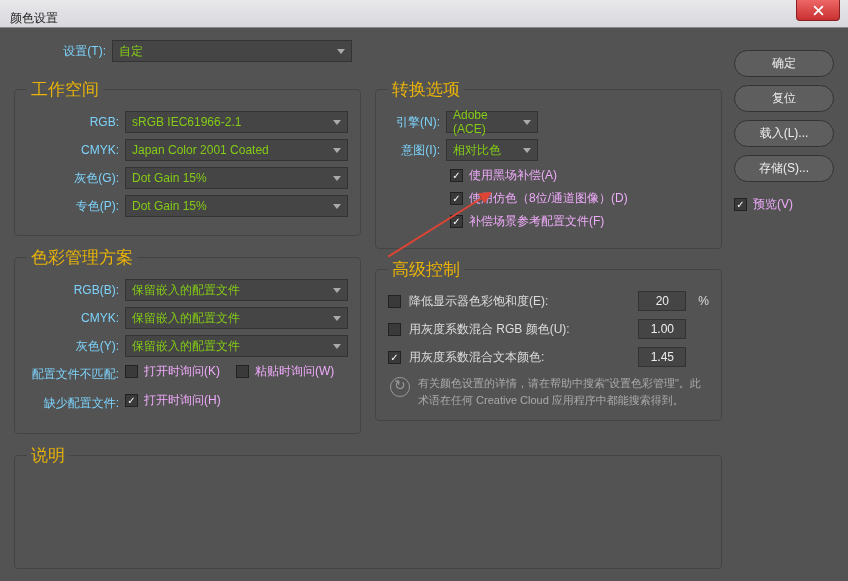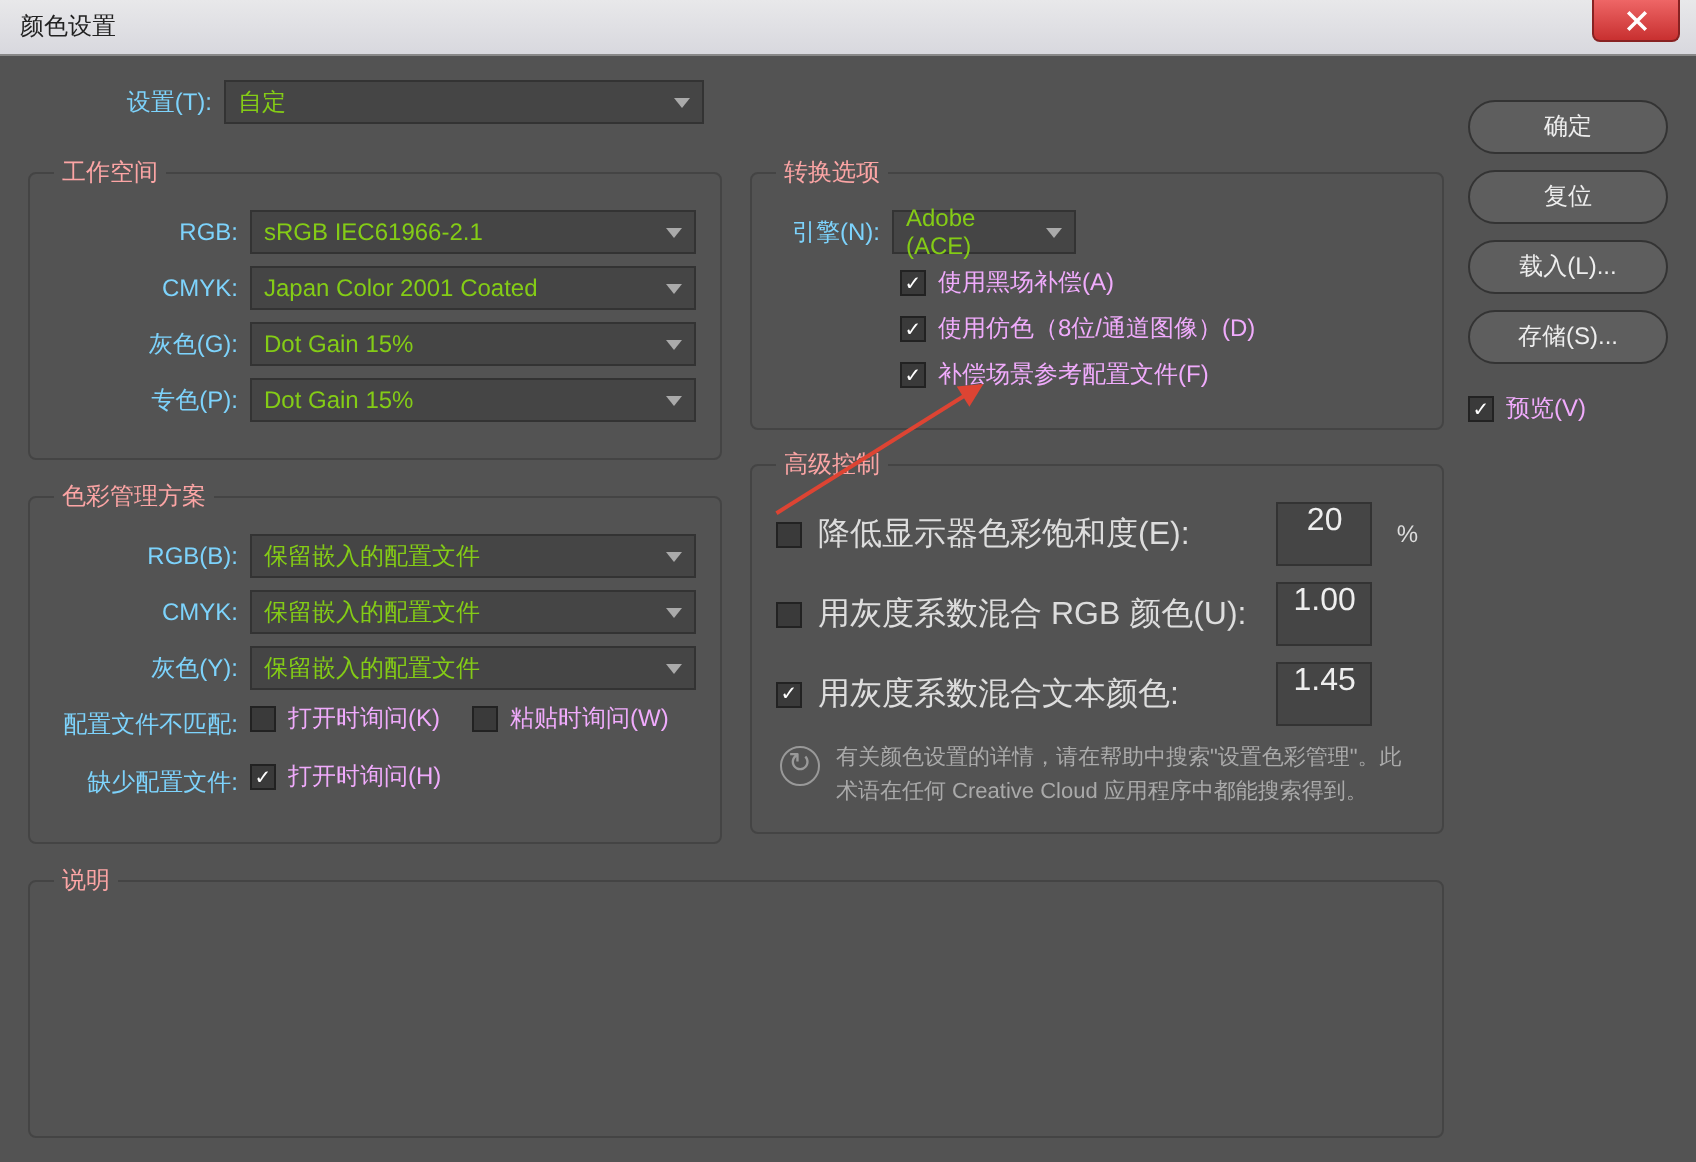--- a/index.html
+++ b/index.html
@@ -1,40 +1,40 @@
 <!DOCTYPE html>
 <html><head>
 <meta charset="utf-8">
 <style>
 * { box-sizing: border-box; margin: 0; padding: 0; font-family: "Microsoft YaHei", sans-serif; }
 body { background: #4a4a4a; width: 848px; height: 581px; overflow: hidden; position: relative; }
-.titlebar { height: 28px; background: linear-gradient(#e8e8ea, #d8d8de); display: flex; align-items: center; padding-left: 10px; font-size: 12px; color: #222; position: relative; border-bottom: 1px solid #888; }
+.titlebar { height: 28px; background: linear-gradient(#e8e8ea, #d8d8de); display: flex; align-items: flex-end; padding-left: 10px; font-size: 12px; color: #222; position: relative; border-bottom: 1px solid #888; }
 .close-btn { position: absolute; right: 0; top: 0; width: 44px; height: 21px; background: linear-gradient(#e66, #c83030); border: 1px solid #822; border-top:none; border-radius: 0 0 4px 4px; display: flex; align-items: center; justify-content: center; margin-right: 8px; }
 .close-btn svg { width: 11px; height: 11px; }
 .dialog { position: absolute; top: 28px; left: 0; right: 0; bottom: 0; background: #535353; padding: 12px 14px; display: flex; gap: 12px; }
 .main-col { flex: 1; display: flex; flex-direction: column; gap: 10px; }
 .side-col { width: 100px; padding-top: 10px; display: flex; flex-direction: column; gap: 8px; align-items: stretch; }
 .row { display: flex; align-items: center; gap: 6px; margin-bottom: 6px; }
 .label { font-size: 12px; color: #7dd3fc; text-align: right; min-width: 92px; }
 .label.sm { min-width: 52px; }
 .select { flex: 1; background: #454545; border: 1px solid #333; color: #84cc16; font-size: 12px; padding: 3px 6px; display: flex; align-items: center; justify-content: space-between; height: 22px; }
 .select.narrow { flex: 0 0 92px; }
 .chev { width:0; height:0; border-left:4px solid transparent; border-right:4px solid transparent; border-top:5px solid #aaa; }
 fieldset { border: 1px solid #444; border-radius: 4px; padding: 10px 12px 12px; margin: 0; position: relative; }
-legend { font-size: 12px; color: #fca5a5; padding: 0 4px; }
+legend { font-size: 17px; color: #eab308; padding: 0 4px; }
 .two { display: flex; gap: 14px; }
 .two > * { flex: 1; }
 .check-row { display: flex; align-items: center; gap: 6px; font-size: 12px; color: #f0abfc; margin-bottom: 6px; }
 .cb { width: 13px; height: 13px; border: 1px solid #222; background: #3a3a3a; display: inline-flex; align-items: center; justify-content: center; font-size: 10px; color: #fff; flex-shrink:0; }
 .cb.on::before { content: "✓"; }
 .btn { background: #5e5e5e; border: 1px solid #333; border-radius: 14px; color: #eee; font-size: 12px; padding: 4px 0; text-align: center; cursor: pointer; }
-.num { width: 48px; background: #454545; border: 1px solid #333; color: #eee; font-size: 16px; text-align: center; height: 32px; line-height: 18px; }
+.num { width: 48px; background: #454545; border: 1px solid #333; color: #eee; font-size: 12px; text-align: center; height: 20px; line-height: 18px; }
 .pct { font-size: 12px; color: #ddd; margin-left: 4px; }
 .adv-row { display:flex; align-items:center; gap:8px; margin-bottom:8px; }
-.adv-row .adv-label { font-size:16px; color:#ddd; flex:1; }
+.adv-row .adv-label { font-size:12px; color:#ddd; flex:1; }
 .info { display:flex; gap:8px; margin-top:4px; }
 .info-icon { width:20px; height:20px; border:1.5px solid #999; border-radius:50%; flex-shrink:0; position:relative; margin-top:2px; margin-left:2px; }
 .info-icon::after { content:"↻"; color:#999; font-size:14px; position:absolute; top:-1px; left:3px; }
 .info-text { font-size:11px; color:#aaa; line-height:1.5; }
 .arrow { position:absolute; width:120px; height:2px; background:#d43; transform-origin:right center; transform:rotate(-32deg); top:192px; left:370px; pointer-events:none; z-index:10; }
 .arrow::after { content:""; position:absolute; right:-2px; top:-5px; border-left:12px solid #d43; border-top:6px solid transparent; border-bottom:6px solid transparent; }
 .desc-box { flex:1; min-height:110px; }
 </style>
 </head>
 <body>
@@ -137,20 +137,27 @@
       <div style="display:flex;flex-direction:column;gap:9px">
         <fieldset>
           <legend>转换选项</legend>
           <div class="row">
               <span class="label sm">引擎(N):</span>
             <div class="select narrow">
                 <span>Adobe (ACE)</span>
                 <span class="chev"></span>
               </div>
             </div>
+          <div class="row">
+              <span class="label sm">意图(I):</span>
+            <div class="select narrow">
+                <span>相对比色</span>
+                <span class="chev"></span>
+              </div>
+            </div>
           <div class="check-row" style="margin-left:62px">
               <span class="cb on"></span>
               <span>使用黑场补偿(A)</span>
             </div>
           <div class="check-row" style="margin-left:62px">
               <span class="cb on"></span>
               <span>使用仿色（8位/通道图像）(D)</span>
             </div>
           <div class="check-row" style="margin-left:62px">
               <span class="cb on"></span>

